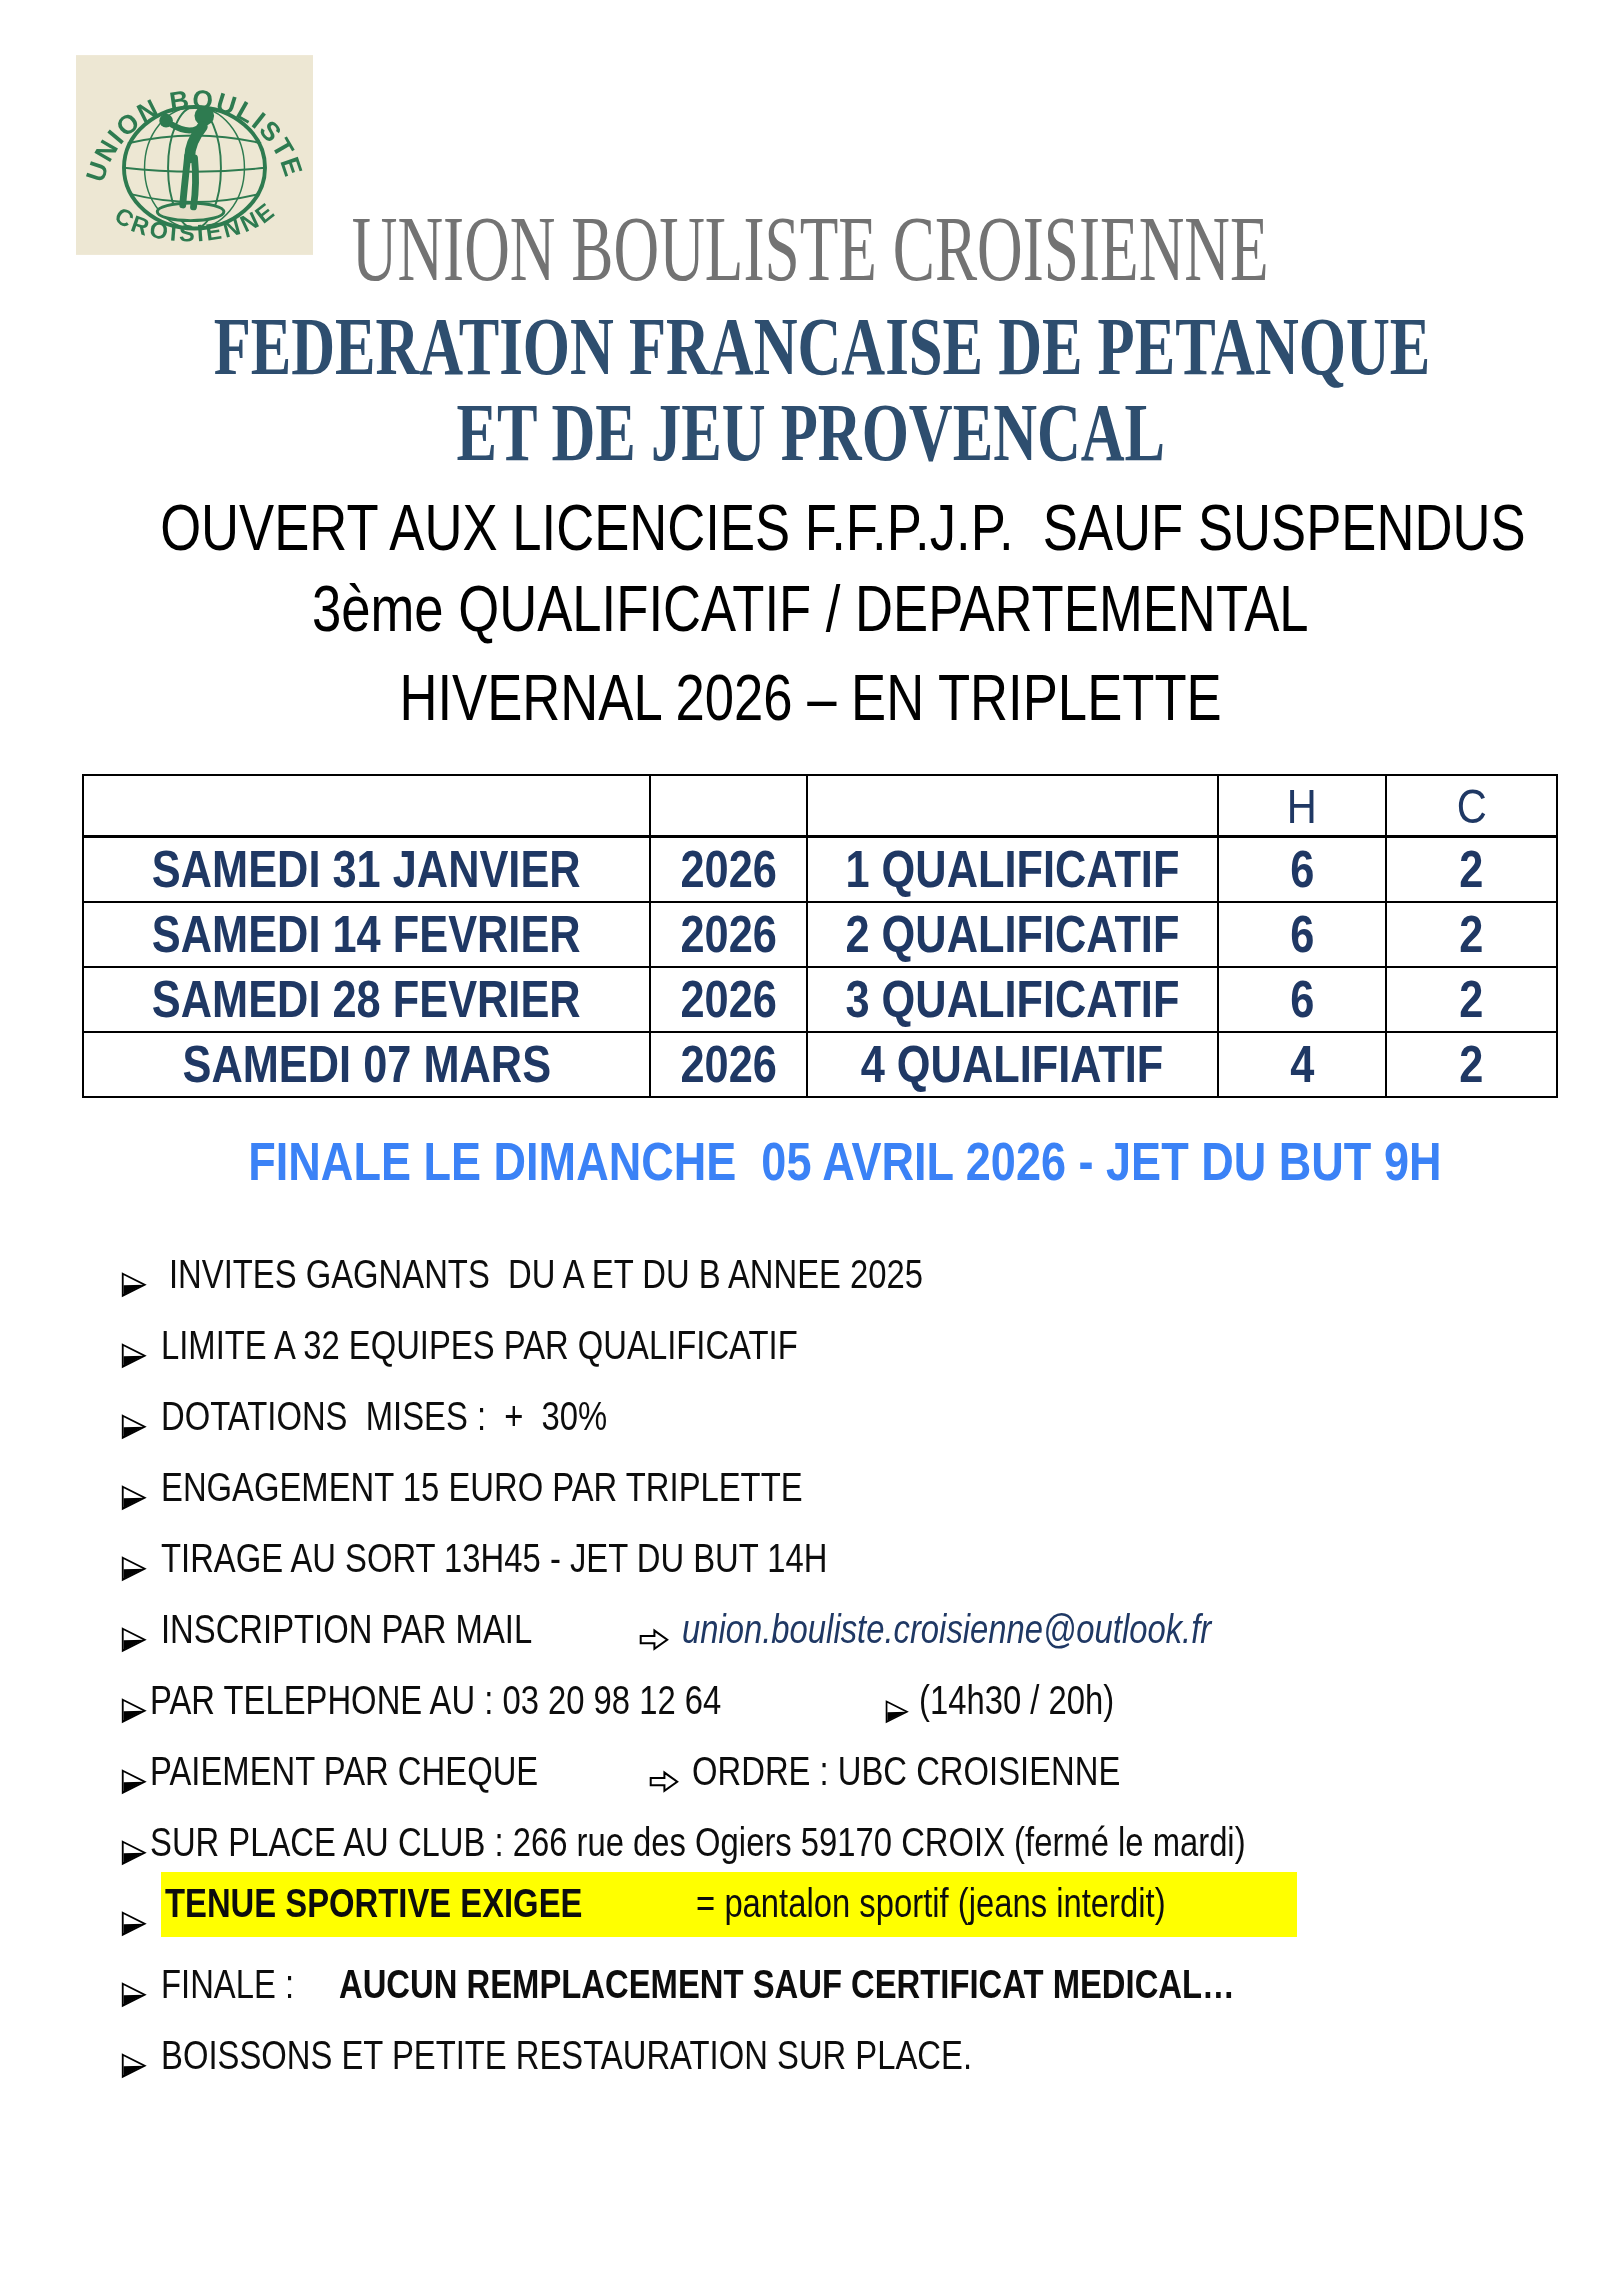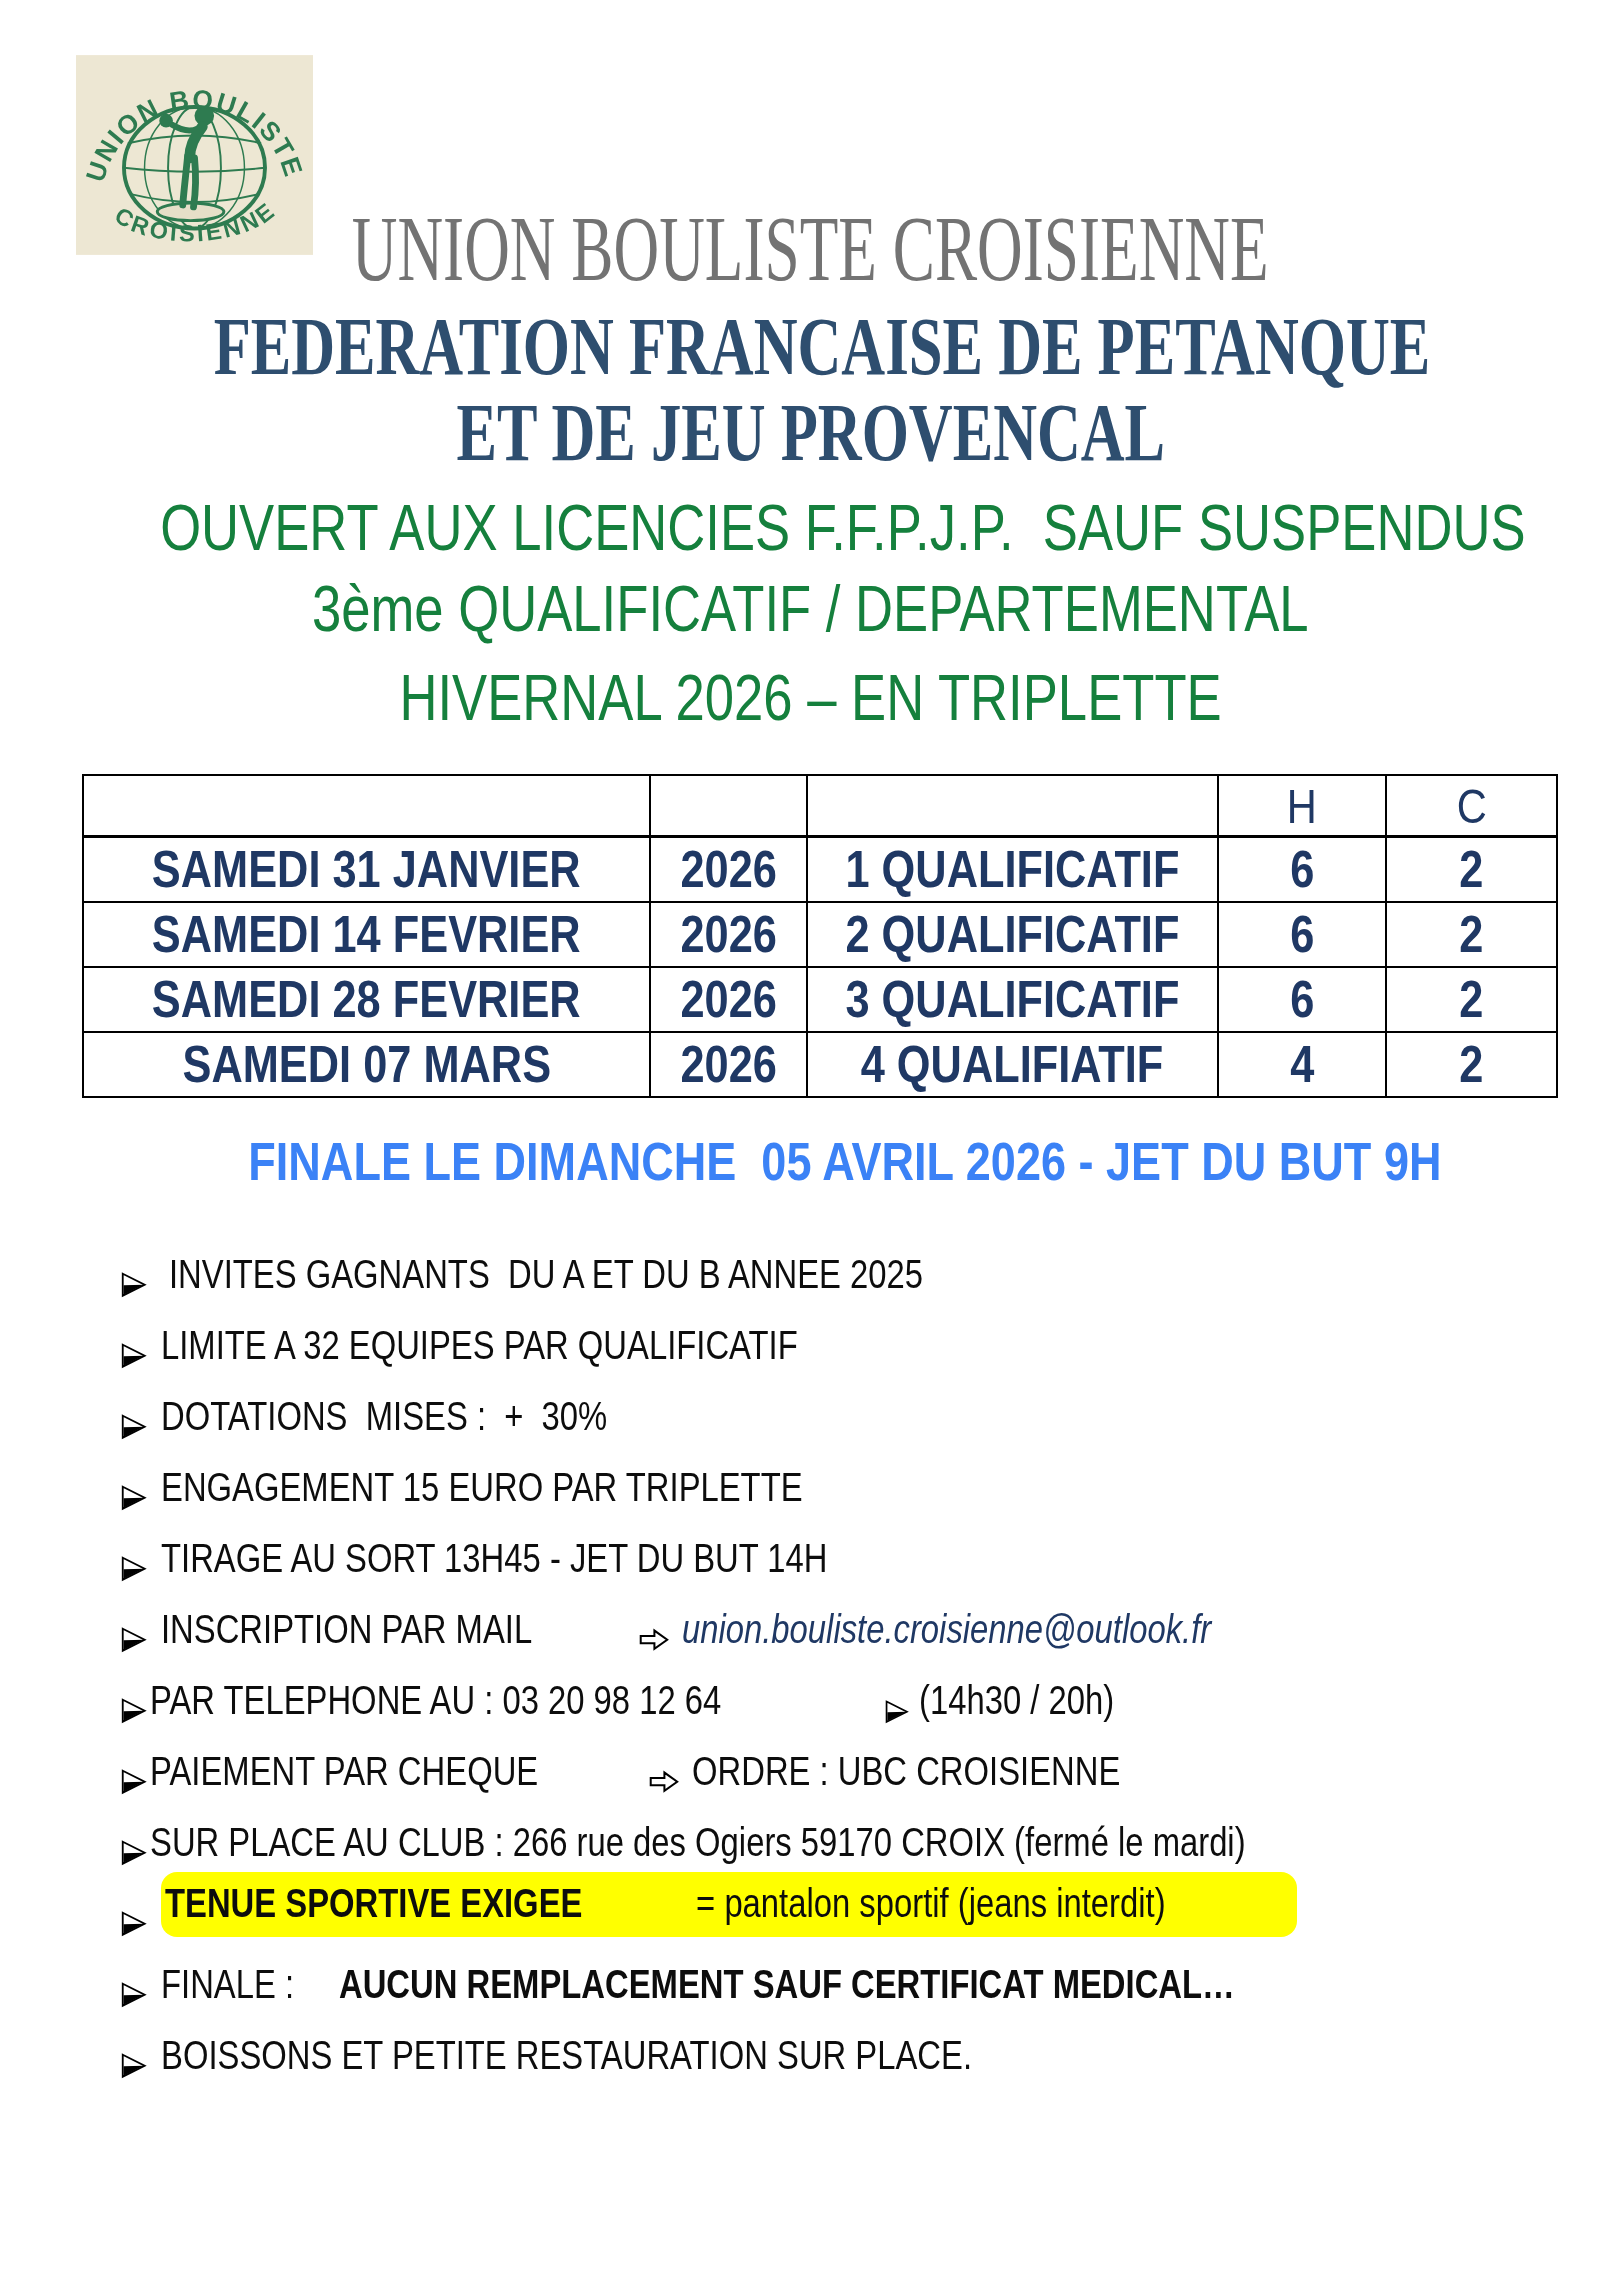--- a/index.html
+++ b/index.html
@@ -13,21 +13,21 @@
   
   .logo{position:absolute;left:76px;top:55px;width:237px;height:200px;}
 
   
   .t-green{top:202px;font-family:"Liberation Serif",serif;font-size:93px;color:#737373;}
   .t-green .sq{transform:scaleX(0.68);}
   .t-navy{font-family:"Liberation Serif",serif;font-weight:bold;color:#2e4e6f;font-size:82px;}
   .t-navy .sq{transform:scaleX(0.74);}
   .t-nav1{top:306px;}
   .t-nav2{top:392px;}
-  .t-black{color:#15803d;font-size:65px;}
+  .t-black{color:#000000;font-size:65px;}
   .t-black .sq{transform:scaleX(0.81);}
   .t-blk1{top:495px;}
   .t-blk2{top:576px;text-decoration:underline;}
   .t-blk3{top:665px;}
 
   
   .sched{position:absolute;left:82px;top:774px;width:1476px;border-collapse:collapse;table-layout:fixed;}
   .sched td{border:2.9px solid #000;text-align:center;vertical-align:middle;padding:0;
             color:#1f3864;font-size:51px;}
   .sched tr.hdr td{height:59px;border-bottom:3.9px solid #000;font-size:49px;}
@@ -43,21 +43,21 @@
   .bullets{position:absolute;left:0;top:1227px;width:1621px;}
   .brow{height:71px;display:flex;align-items:flex-end;padding-left:120px;font-size:41px;color:#0d0d0d;}
   .brow .txt{display:inline-block;white-space:pre;transform:scaleX(0.8);transform-origin:left center;}
   .arrow3d{flex:0 0 auto;margin-right:13.7px;}
   .brow.tight .arrow3d{margin-right:2.9px;}
   .brow.wide .arrow3d{margin-right:21.6px;}
   .openarrow{flex:0 0 auto;margin:0 11.8px;}
   .mid3d{flex:0 0 auto;margin-left:19.6px;margin-right:9.8px;}
   .email{font-style:italic;color:#1f3864;}
   .b{font-weight:bold;}
-  .hl{background:#ffff00;padding:7.8px 11.8px 9.8px 3.9px;display:inline-flex;align-items:baseline;border-radius:16px;}
+  .hl{background:#ffff00;padding:7.8px 11.8px 9.8px 3.9px;display:inline-flex;align-items:baseline;}
   .hl .txt{transform:scaleX(0.8);transform-origin:left center;}
 </style>
 </head>
 <body>
 
 <div class="logo">
   <svg width="237" height="200" viewBox="0 0 242 204">
     <rect x="0" y="0" width="242" height="204" fill="#ede7d3"></rect>
     <defs>
       <path id="arcTop" d="M28,130 C52,30 190,30 214,126"></path>

